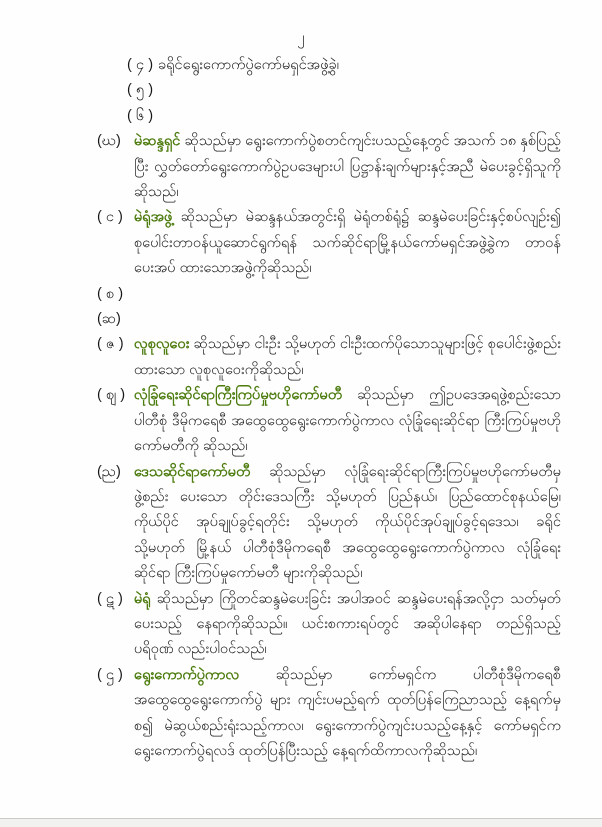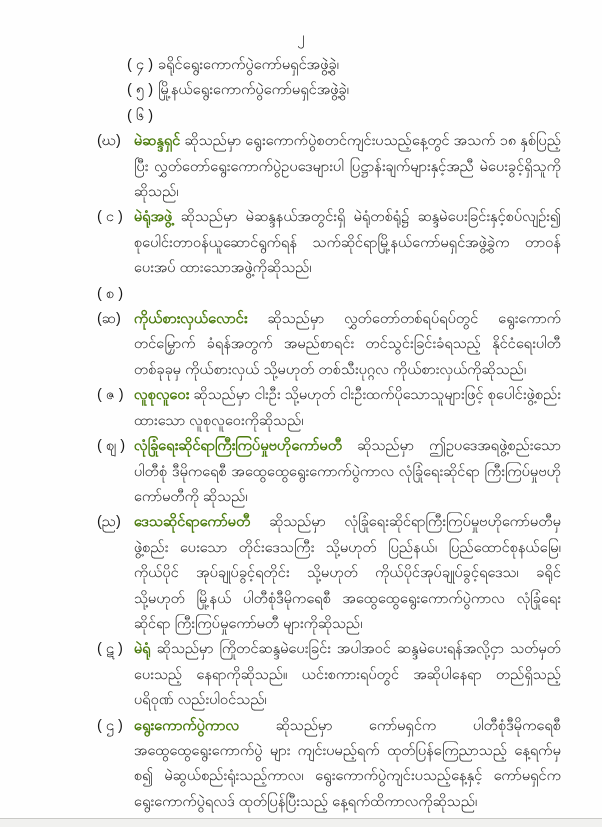--- a/index.html
+++ b/index.html
@@ -64,21 +64,20 @@
 <div class="page">
   <div class="page-number">၂</div>
   <div class="content" id="list">
   <div class="row sub">
     <span class="label">( ၄ )</span>
     <p class="body"><b class="term"></b><span class="rest">ခရိုင်ရွေးကောက်ပွဲကော်မရှင်အဖွဲ့ခွဲ၊</span></p>
   </div>
 
   <div class="row sub">
     <span class="label">( ၅ )</span>
-    <p class="body"><b class="term"></b><span class="rest">မြို့နယ်ရွေးကောက်ပွဲကော်မရှင်အဖွဲ့ခွဲ၊</span></p>
   </div>
 
   <div class="row sub">
     <span class="label">( ၆ )</span>
   </div>
 
   <div class="row main">
     <span class="label">(ဃ)</span>
     <p class="body"><b class="term">မဲဆန္ဒရှင်</b><span class="rest"> ဆိုသည်မှာ ရွေးကောက်ပွဲစတင်ကျင်းပသည့်နေ့တွင် အသက် ၁၈ နှစ်ပြည့်ပြီး လွှတ်တော်ရွေးကောက်ပွဲဥပဒေများပါ ပြဋ္ဌာန်းချက်များနှင့်အညီ မဲပေးခွင့်ရှိသူကိုဆိုသည်၊</span></p>
   </div>
@@ -87,21 +86,20 @@
     <span class="label">( င )</span>
     <p class="body"><b class="term">မဲရုံအဖွဲ့</b><span class="rest"> ဆိုသည်မှာ မဲဆန္ဒနယ်အတွင်းရှိ မဲရုံတစ်ရုံ၌ ဆန္ဒမဲပေးခြင်းနှင့်စပ်လျဉ်း၍ စုပေါင်းတာဝန်ယူဆောင်ရွက်ရန် သက်ဆိုင်ရာမြို့နယ်ကော်မရှင်အဖွဲ့ခွဲက တာဝန်ပေးအပ် ထားသောအဖွဲ့ကိုဆိုသည်၊</span></p>
   </div>
 
   <div class="row main">
     <span class="label">( စ )</span>
   </div>
 
   <div class="row main">
     <span class="label">(ဆ)</span>
-    <p class="body"><b class="term">ကိုယ်စားလှယ်လောင်း</b><span class="rest"> ဆိုသည်မှာ လွှတ်တော်တစ်ရပ်ရပ်တွင် ရွေးကောက်တင်မြှောက် ခံရန်အတွက် အမည်စာရင်း တင်သွင်းခြင်းခံရသည့် နိုင်ငံရေးပါတီတစ်ခုခုမှ ကိုယ်စားလှယ် သို့မဟုတ် တစ်သီးပုဂ္ဂလ ကိုယ်စားလှယ်ကိုဆိုသည်၊</span></p>
   </div>
 
   <div class="row main">
     <span class="label">( ဇ )</span>
     <p class="body"><b class="term">လူစုလူဝေး</b><span class="rest"> ဆိုသည်မှာ ငါးဦး သို့မဟုတ် ငါးဦးထက်ပိုသောသူများဖြင့် စုပေါင်းဖွဲ့စည်း ထားသော လူစုလူဝေးကိုဆိုသည်၊</span></p>
   </div>
 
   <div class="row main">
     <span class="label">( ဈ )</span>
     <p class="body"><b class="term">လုံခြုံရေးဆိုင်ရာကြီးကြပ်မှုဗဟိုကော်မတီ</b><span class="rest"> ဆိုသည်မှာ ဤဥပဒေအရဖွဲ့စည်းသော ပါတီစုံ ဒီမိုကရေစီ အထွေထွေရွေးကောက်ပွဲကာလ လုံခြုံရေးဆိုင်ရာ ကြီးကြပ်မှုဗဟိုကော်မတီကို ဆိုသည်၊</span></p>

